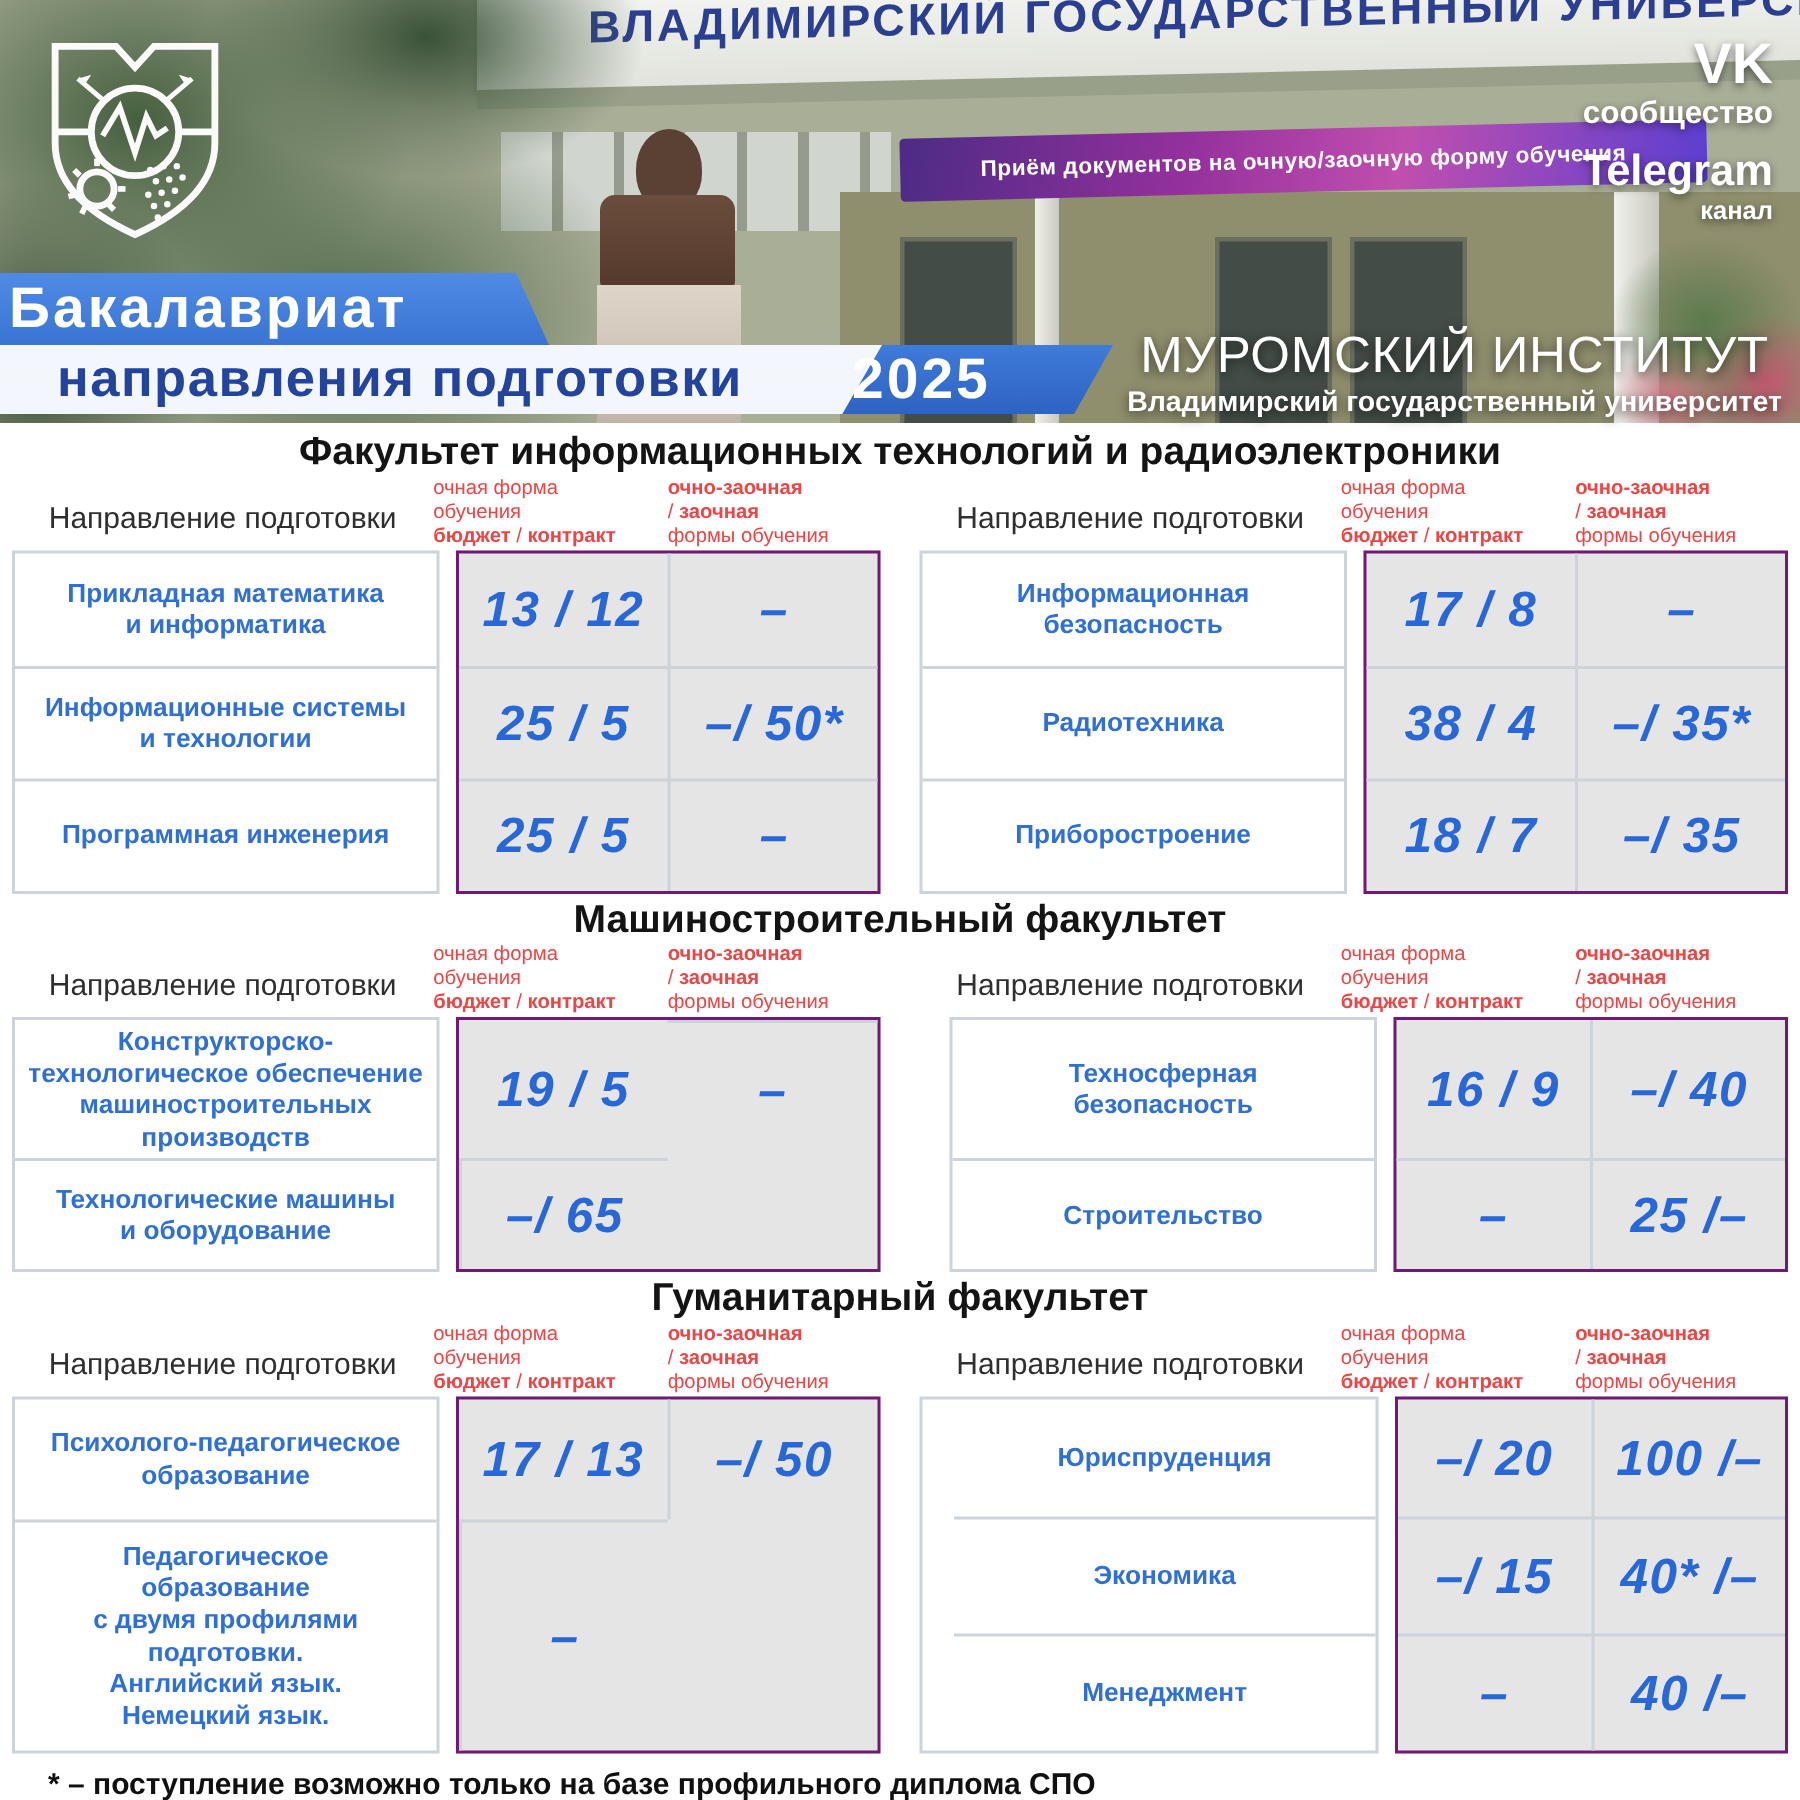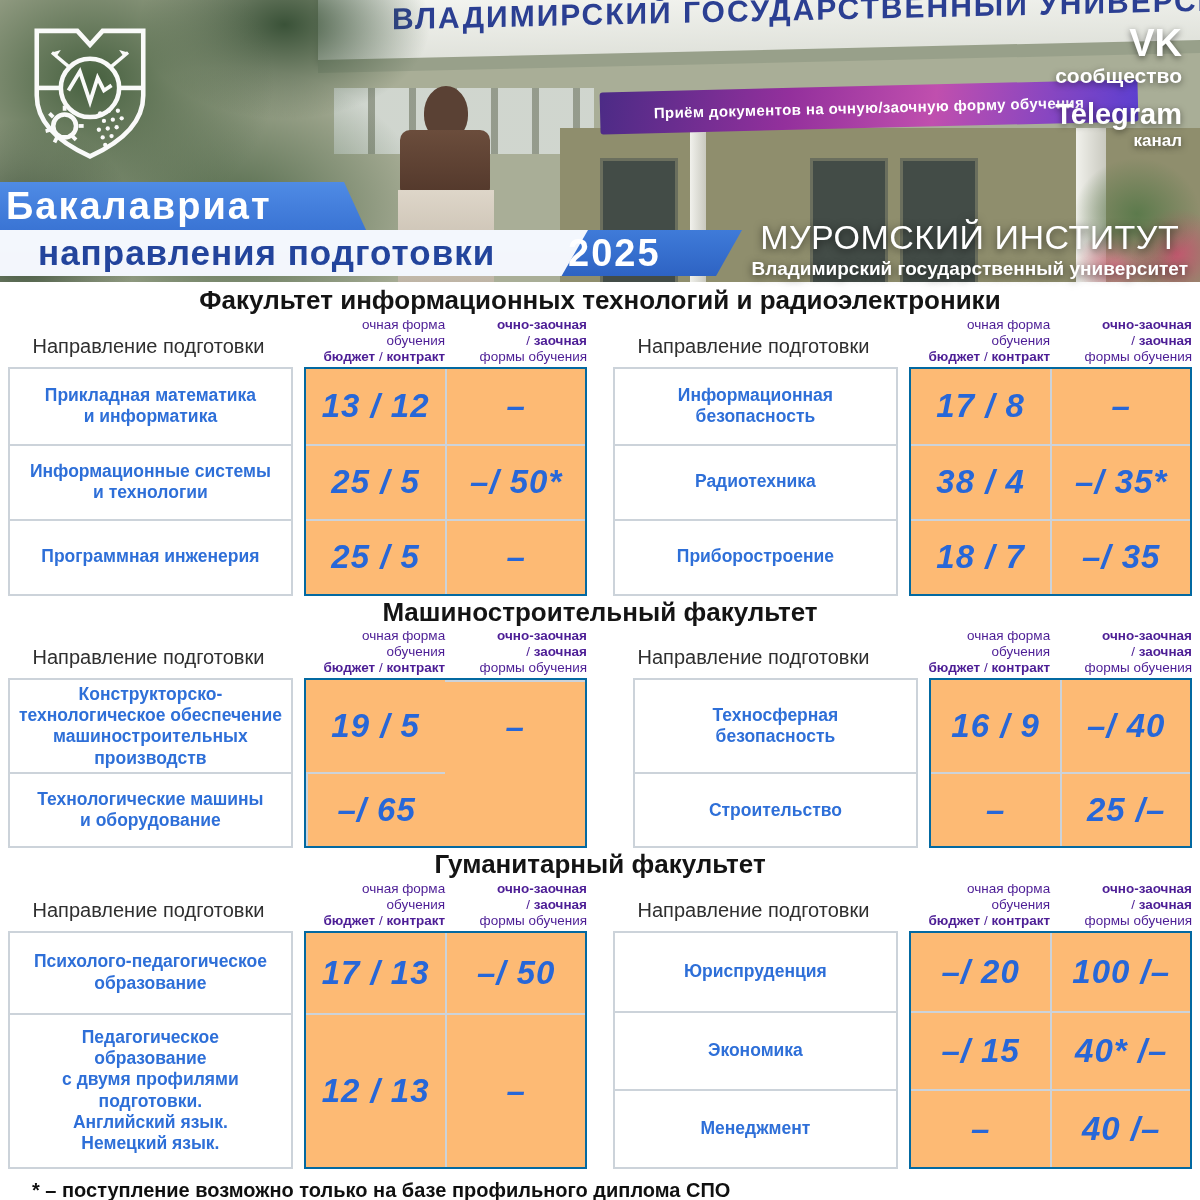--- a/index.html
+++ b/index.html
@@ -69,25 +69,25 @@
   .institute-sub{font-size:19px;font-weight:600;margin-top:2px;}
 
   
   .content{position:absolute;top:284px;left:0;right:0;padding:0 8px;}
   .section-title{text-align:center;font-size:26px;font-weight:800;color:#141414;
       margin:2px 0 0;line-height:1.1;}
   .tables{display:flex;gap:26px;}
   .table{flex:1;min-width:0;}
   .thead{display:grid;grid-template-columns:48.5% 27% 24.5%;align-items:end;min-height:50px;padding-bottom:2px;}
   .th-name{text-align:center;font-size:20px;color:#2f2f2f;padding-bottom:7px;}
-  .th-col{text-align:right;font-size:13.5px;line-height:1.18;color:#4c1d95;}
+  .th-col{text-align:left;font-size:13.5px;line-height:1.18;color:#ef4444;}
   .th-col b{font-weight:800;}
   .tbody{display:flex;gap:11px;}
   .names-box{width:48.5%;display:grid;grid-template-columns:1fr;border:2px solid #ccd3da;background:#fff;}
-  .values-box{flex:1;display:grid;grid-template-columns:1fr 1fr;border:2px solid #0369a1;background:#fdba74;}
+  .values-box{flex:1;display:grid;grid-template-columns:1fr 1fr;border:2px solid #701a75;background:#e5e5e5;}
   .name-cell{display:flex;align-items:center;justify-content:center;text-align:center;
       padding:4px 8px;color:#2e6fd8;font-weight:700;font-size:17.5px;line-height:1.22;white-space:pre-line;}
   .val-cell{display:flex;align-items:center;justify-content:center;color:#2767d8;
       font-weight:800;font-style:italic;font-size:33px;letter-spacing:1px;}
   .bt{border-top:2px solid #ccd3da;}
   .bl{border-left:2px solid #ccd3da;}
 
   .footnote{margin:10px 0 0 24px;font-size:20px;color:#101010;font-weight:600;}
   .footnote b{font-weight:800;}
 </style>
@@ -343,21 +343,20 @@
               <div class="name-cell bt">Педагогическое
 образование
 с двумя профилями
 подготовки.
 Английский язык.
 Немецкий язык.</div>
             </div>
             <div class="values-box" style="grid-template-rows:80px 154px;">
               <div class="val-cell">17 / 13</div>
               <div class="val-cell bl">–/ 50</div>
-              <div class="val-cell bt">12 / 13</div>
               <div class="val-cell bt bl">–</div>
             </div>
           </div>
         </div>
         <div class="table">
           <div class="thead">
             <div class="th-name">Направление подготовки</div>
             <div class="th-col">
               <span>очная форма</span><br>
               <span>обучения</span><br>
@@ -365,21 +364,21 @@
               <span>/</span>
               <b>контракт</b>
             </div>
             <div class="th-col">
               <b>очно-заочная</b><br>
               <span>/ </span><b>заочная</b><br>
               <span>формы обучения</span>
             </div>
           </div>
           <div class="tbody">
-            <div class="names-box" style="grid-template-rows:78px 78px 78px;">
+            <div class="names-box" style="grid-template-rows:78px 78px 78px;padding-left:21px;">
               <div class="name-cell">Юриспруденция</div>
               <div class="name-cell bt">Экономика</div>
               <div class="name-cell bt">Менеджмент</div>
             </div>
             <div class="values-box" style="grid-template-rows:78px 78px 78px;">
               <div class="val-cell">–/ 20</div>
               <div class="val-cell bl">100 /–</div>
               <div class="val-cell bt">–/ 15</div>
               <div class="val-cell bt bl">40* /–</div>
               <div class="val-cell bt">–</div>

